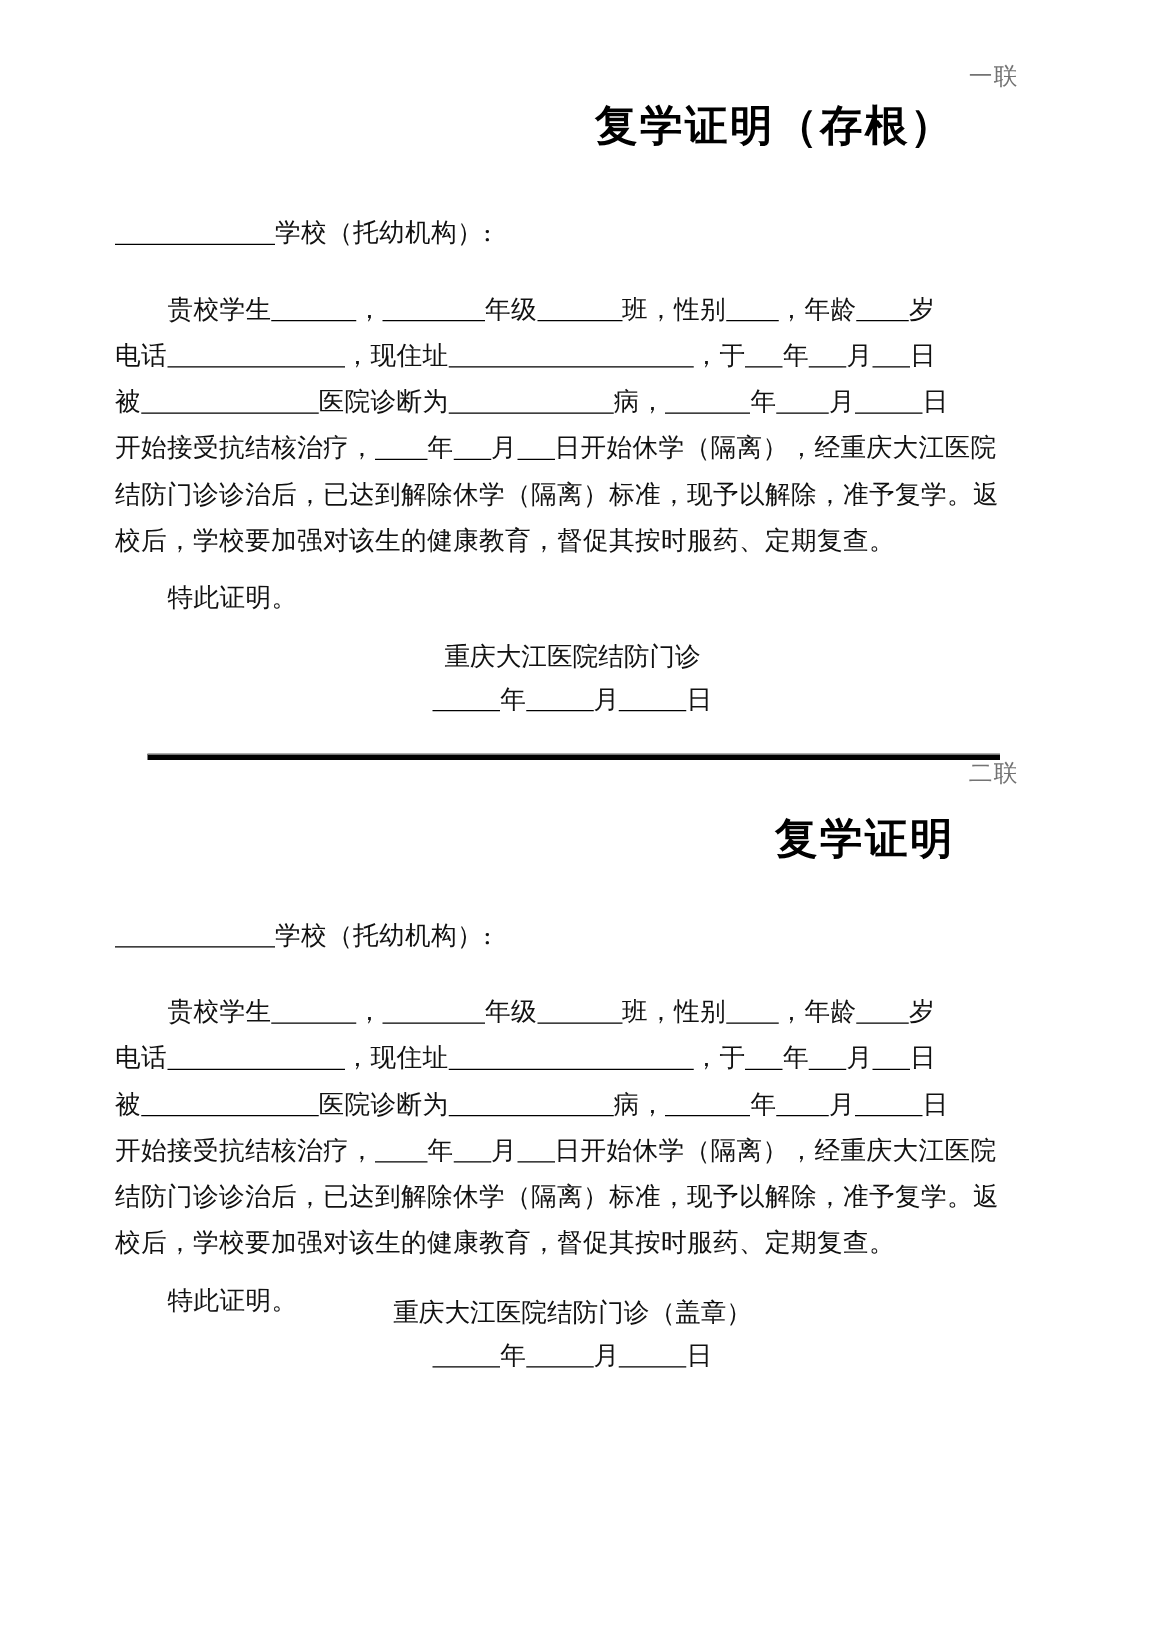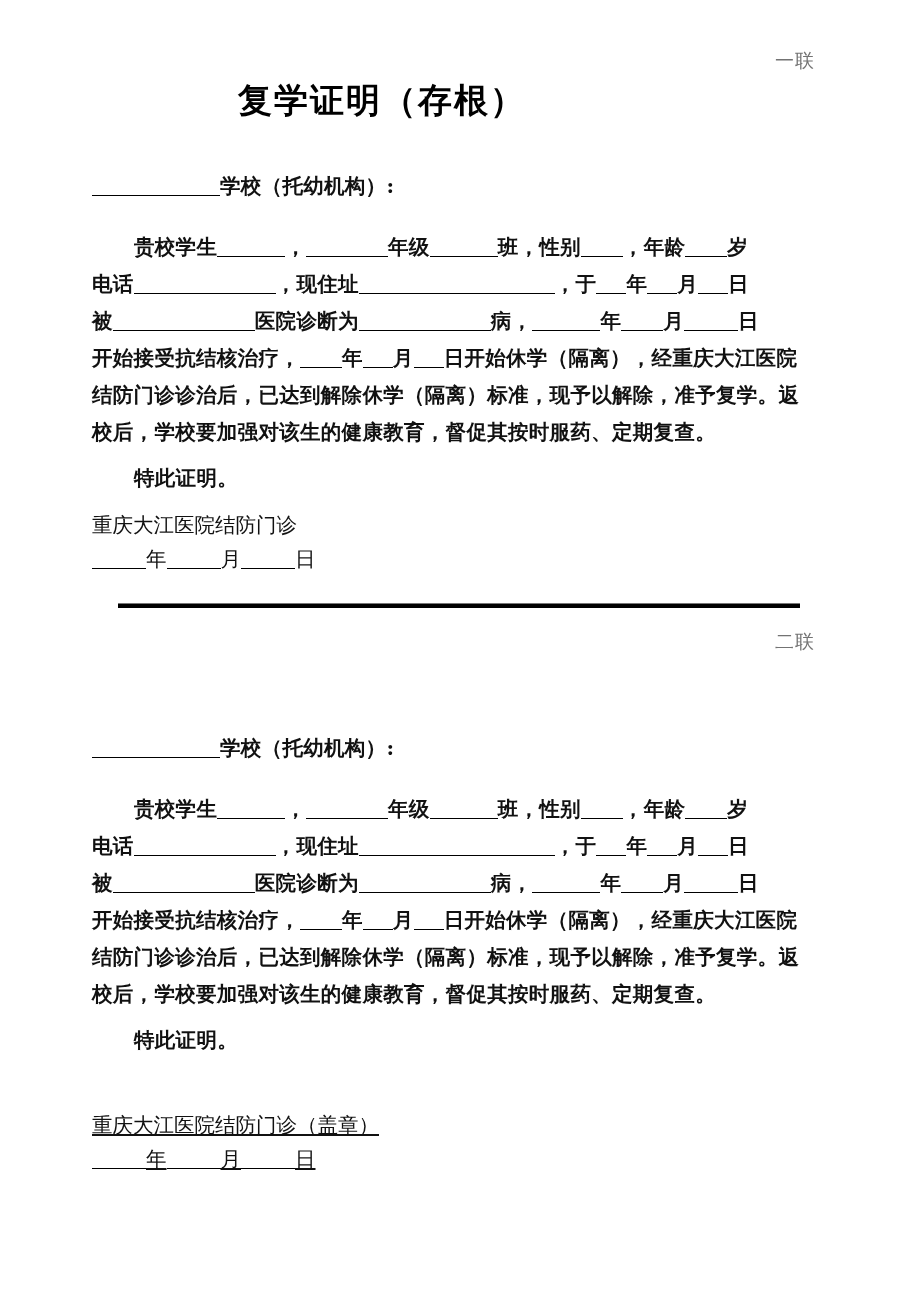--- a/index.html
+++ b/index.html
@@ -27,39 +27,38 @@
     right: 105px;
     font-size: 19px;
     font-family: "DejaVu Serif", "Liberation Serif", serif;
     letter-spacing: 1px;
     color: #737373;
   }
   .doc-title {
     position: absolute;
     left: 0;
     width: 764px;
-    text-align: center;
+    text-align: right;
     font-size: 34px;
     font-weight: bold;
     letter-spacing: 2px;
     font-family: "DejaVu Serif", "Liberation Serif", serif;
     color: #000;
   }
   .body-block {
     position: absolute;
     left: 92px;
     width: 740px;
   }
   .line {
     font-size: 20.5px;
     line-height: 37px;
     white-space: nowrap;
     letter-spacing: 0.3px;
     color: #111;
-    font-weight: bold;
   }
   .line.indent {
     text-indent: 42px;
     margin-top: 24px;
   }
   .fill {
     display: inline-block;
     border-bottom: 1.3px solid #000;
     vertical-align: -3px;
     height: 17px;
@@ -72,21 +71,21 @@
   .w-xl { width: 128px; }
   .w-xxl{ width: 142px; }
   .w-addr { width: 196px; }
   .w-hosp { width: 132px; }
   .sign-block {
     position: absolute;
     width: 740px;
     left: 92px;
     font-size: 20.5px;
     line-height: 34px;
-    text-align: left;
+    text-align: center;
     color: #111;
     white-space: nowrap;
   }
   .sign-line {
     display: block;
     padding-right: 8px;
   }
   .divider {
     position: absolute;
     left: 118px;
@@ -124,40 +123,41 @@
     <div class="line indent" style="margin-top:9px;">特此证明。</div>
   </div>
 
   <div class="sign-block" style="top:508px;">
     <span class="sign-line">重庆大江医院结防门诊</span>
     <span class="sign-line"><span class="fill w-sm"></span><span>年</span><span class="fill w-sm"></span><span>月</span><span class="fill w-sm"></span><span>日</span></span>
   </div>
 
   <div class="divider" style="top:603px;"></div>
 
-  <div class="copy-tag" style="top:629px;">二联</div>
+  <div class="copy-tag" style="top:606px;">二联</div>
 
+  <div class="doc-title" style="top:648px;">复学证明</div>
 
   <div class="body-block" style="top:730px;">
 
     <div class="line"><span class="fill w-xl"></span><span>学校（托幼机构）:</span></div>
 
     <div class="line indent"><span>贵校学生</span><span class="fill w-m"></span><span>，</span><span class="fill w-ml"></span><span>年级</span><span class="fill w-m"></span><span>班，性别</span><span class="fill w-s"></span><span>，年龄</span><span class="fill w-s"></span><span>岁</span></div>
 
     <div class="line"><span>电话</span><span class="fill w-xxl"></span><span>，现住址</span><span class="fill w-addr"></span><span>，于</span><span class="fill w-xs"></span><span>年</span><span class="fill w-xs"></span><span>月</span><span class="fill w-xs"></span><span>日</span></div>
 
     <div class="line"><span>被</span><span class="fill w-xxl"></span><span>医院诊断为</span><span class="fill w-hosp"></span><span>病，</span><span class="fill w-m"></span><span>年</span><span class="fill w-s"></span><span>月</span><span class="fill w-sm"></span><span>日</span></div>
 
     <div class="line"><span>开始接受抗结核治疗，</span><span class="fill w-s"></span><span>年</span><span class="fill w-xs"></span><span>月</span><span class="fill w-xs"></span><span>日开始休学（隔离），经重庆大江医院</span></div>
 
     <div class="line">结防门诊诊治后，已达到解除休学（隔离）标准，现予以解除，准予复学。返</div>
 
     <div class="line">校后，学校要加强对该生的健康教育，督促其按时服药、定期复查。</div>
 
     <div class="line indent" style="margin-top:9px;">特此证明。</div>
   </div>
 
-  <div class="sign-block" style="top:1108px;text-decoration:underline;">
+  <div class="sign-block" style="top:1033px;">
     <span class="sign-line">重庆大江医院结防门诊（盖章）</span>
     <span class="sign-line"><span class="fill w-sm"></span><span>年</span><span class="fill w-sm"></span><span>月</span><span class="fill w-sm"></span><span>日</span></span>
   </div>
 
 </div>
 
 </body></html>

